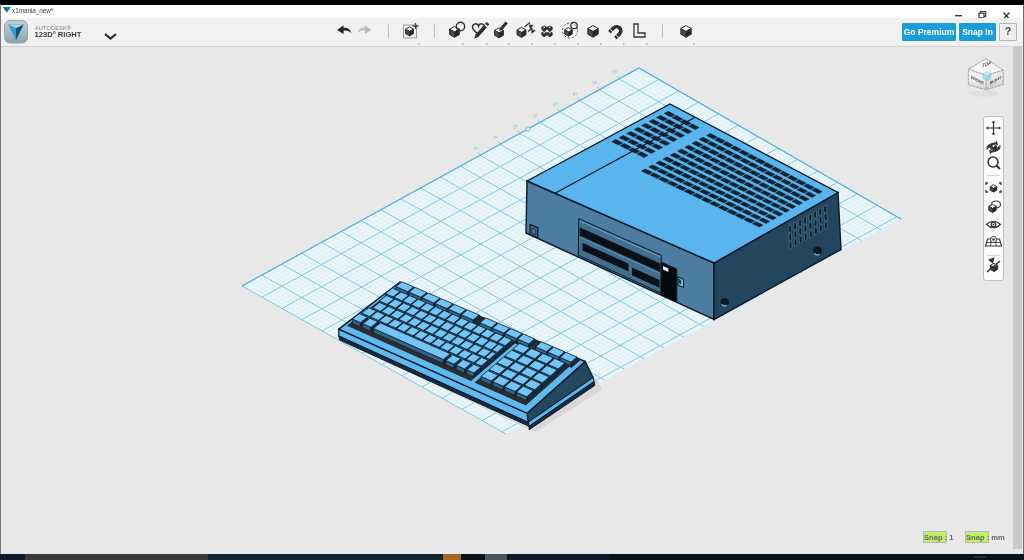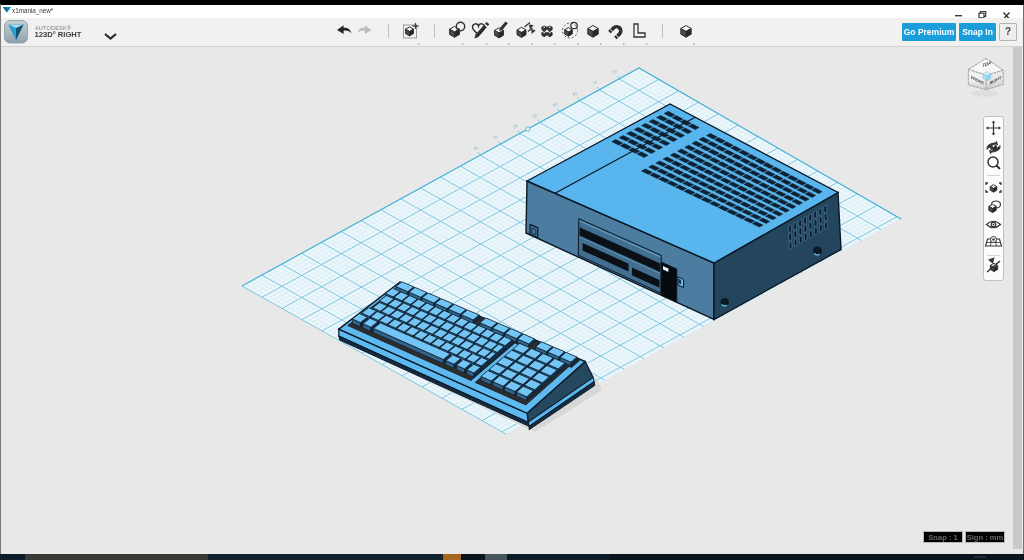--- a/index.html
+++ b/index.html
@@ -1,21 +1,21 @@
 <!DOCTYPE html>
 <html><head><meta charset="utf-8"><style>
 * { margin:0; padding:0; box-sizing:border-box; }
 body { width:1024px; height:560px; font-family:"Liberation Sans", sans-serif; overflow:hidden; background:#e8e8e8; position:relative; }
 #topstrip { position:absolute; left:0; top:0; width:1024px; height:4.5px; background:#000; z-index:7; }
 #titlebar { position:absolute; left:0; top:4px; width:1024px; height:14px; background:#fff; }
 #titlebar .t { position:absolute; left:12px; top:2.8px; font-size:6.3px; color:#3a3a3a; }
 #toolbar { position:absolute; left:0; top:18px; width:1024px; height:29px; background:#f1f1f0; border-bottom:1px solid #d2d2d2; }
 #canvas { position:absolute; left:0; top:47px; width:1024px; height:507px; background:#e8e8e8; }
 .btn { position:absolute; top:23px; z-index:6; height:18px; background:#1a9dd9; color:#fff; font-size:8.5px; font-weight:bold; text-align:center; line-height:18px; border-radius:1px; }
-#snapbox, #unitbox { position:absolute; top:531px; width:40px; height:12px; background:#000000; border:1px solid #b8b8b8; font-size:7.6px; color:#686868; font-weight:bold; text-align:center; line-height:11px; white-space:nowrap; z-index:6; }
+#snapbox, #unitbox { position:absolute; top:531px; width:24px; height:12px; background:#bef264; border:1px solid #b8b8b8; font-size:7.6px; color:#686868; font-weight:bold; text-align:center; line-height:11px; white-space:nowrap; z-index:6; }
 #taskbar { position:absolute; left:0; top:554px; width:1024px; height:6px; background:#0e1c2a; }
 #rpanel { position:absolute; left:1013px; top:47px; width:9px; height:502px; background:#c9c9c9; z-index:5; }
 #rptab { position:absolute; left:1013px; top:290px; width:7px; height:59px; background:#2095c8; border-radius:3px 0 0 3px; }
 #rborder { position:absolute; left:1022.5px; top:4px; width:1.5px; height:550px; background:#6e6e6e; z-index:6; }
 .wb { position:absolute; top:6px; width:13px; height:9px; }
 </style></head><body>
 <div id="canvas"></div>
 <svg id="scene" style="position:absolute;left:0;top:0;z-index:2" width="1024" height="560" viewBox="0 0 1024 560">
     <polygon points="639.0,68.0 901.0,219.0 506.0,434.0 242.0,286.0" fill="#edf6fa"></polygon>
     <path d="M635.0,70.2L897.0,221.2M631.1,72.4L893.1,223.3M627.1,74.5L889.1,225.4M623.1,76.7L885.2,227.6M615.2,81.1L877.3,231.9M611.2,83.3L873.4,234.1M607.2,85.4L869.4,236.2M603.3,87.6L865.5,238.3M595.3,92.0L857.5,242.7M591.4,94.2L853.6,244.8M587.4,96.3L849.6,246.9M583.4,98.5L845.7,249.1M575.5,102.9L837.8,253.4M571.5,105.1L833.9,255.6M567.5,107.2L829.9,257.7M563.6,109.4L826.0,259.9M555.6,113.8L818.0,264.1M551.7,116.0L814.1,266.3M547.7,118.1L810.1,268.4M543.7,120.3L806.2,270.6M535.8,124.7L798.3,274.9M531.8,126.9L794.4,277.1M527.8,129.0L790.4,279.2M523.9,131.2L786.5,281.4M515.9,135.6L778.5,285.6M512.0,137.8L774.6,287.8M508.0,139.9L770.6,289.9M504.0,142.1L766.7,292.1M496.1,146.5L758.8,296.4M492.1,148.7L754.9,298.6M488.1,150.8L750.9,300.7M484.2,153.0L747.0,302.9M476.2,157.4L739.0,307.1M472.3,159.6L735.1,309.3M468.3,161.7L731.1,311.4M464.3,163.9L727.2,313.6M456.4,168.3L719.3,317.9M452.4,170.5L715.4,320.1M448.4,172.6L711.4,322.2M444.5,174.8L707.5,324.4M436.5,179.2L699.5,328.6M432.6,181.4L695.6,330.8M428.6,183.5L691.6,332.9M424.6,185.7L687.7,335.1M416.7,190.1L679.8,339.4M412.7,192.3L675.9,341.5M408.7,194.4L671.9,343.7M404.8,196.6L668.0,345.9M396.8,201.0L660.0,350.1M392.9,203.2L656.1,352.3M388.9,205.3L652.1,354.4M384.9,207.5L648.2,356.6M377.0,211.9L640.3,360.9M373.0,214.1L636.3,363.1M369.0,216.2L632.4,365.2M365.1,218.4L628.5,367.4M357.1,222.8L620.5,371.6M353.2,225.0L616.6,373.8M349.2,227.1L612.7,375.9M345.2,229.3L608.7,378.1M337.3,233.7L600.8,382.4M333.3,235.9L596.8,384.6M329.3,238.0L592.9,386.7M325.4,240.2L589.0,388.9M317.4,244.6L581.0,393.1M313.5,246.8L577.1,395.3M309.5,248.9L573.2,397.4M305.5,251.1L569.2,399.6M297.6,255.5L561.3,403.9M293.6,257.7L557.4,406.1M289.6,259.8L553.4,408.2M285.7,262.0L549.5,410.4M277.7,266.4L541.5,414.6M273.8,268.6L537.6,416.8M269.8,270.7L533.6,419.0M265.8,272.9L529.7,421.1M257.9,277.3L521.8,425.4M253.9,279.5L517.9,427.5M249.9,281.6L513.9,429.7M246.0,283.8L509.9,431.9M643.0,70.3L246.0,288.2M646.9,72.6L250.0,290.5M650.9,74.9L254.0,292.7M654.9,77.2L258.0,295.0M662.8,81.7L266.0,299.5M666.8,84.0L270.0,301.7M670.8,86.3L274.0,303.9M674.7,88.6L278.0,306.2M682.7,93.2L286.0,310.7M686.6,95.5L290.0,312.9M690.6,97.7L294.0,315.2M694.6,100.0L298.0,317.4M702.5,104.6L306.0,321.9M706.5,106.9L310.0,324.1M710.5,109.2L314.0,326.4M714.4,111.5L318.0,328.6M722.4,116.0L326.0,333.1M726.3,118.3L330.0,335.3M730.3,120.6L334.0,337.6M734.3,122.9L338.0,339.8M742.2,127.5L346.0,344.3M746.2,129.8L350.0,346.5M750.2,132.1L354.0,348.8M754.1,134.3L358.0,351.0M762.1,138.9L366.0,355.5M766.0,141.2L370.0,357.8M770.0,143.5L374.0,360.0M774.0,145.8L378.0,362.2M781.9,150.4L386.0,366.7M785.9,152.7L390.0,369.0M789.8,154.9L394.0,371.2M793.8,157.2L398.0,373.5M801.8,161.8L406.0,377.9M805.7,164.1L410.0,380.2M809.7,166.4L414.0,382.4M813.7,168.7L418.0,384.7M821.6,173.2L426.0,389.2M825.6,175.5L430.0,391.4M829.5,177.8L434.0,393.6M833.5,180.1L438.0,395.9M841.5,184.7L446.0,400.4M845.4,187.0L450.0,402.6M849.4,189.3L454.0,404.8M853.4,191.5L458.0,407.1M861.3,196.1L466.0,411.6M865.3,198.4L470.0,413.8M869.2,200.7L474.0,416.1M873.2,203.0L478.0,418.3M881.2,207.6L486.0,422.8M885.1,209.8L490.0,425.0M889.1,212.1L494.0,427.3M893.1,214.4L498.0,429.5M901.0,219.0L506.0,434.0" stroke="#cdeaf4" stroke-width="0.5" fill="none"></path>
@@ -517,21 +517,21 @@
       <circle cx="10.5" cy="123.5" r="3" fill="#fff" stroke="#333" stroke-width="1"></circle>
       <circle cx="10.5" cy="123.5" r="1.2" fill="#333"></circle>
       <path d="M4 139.5 h13" stroke="#d5d5d5" stroke-width="1"></path>
       <polygon points="11.0,147.3 14.7,149.4 11.0,151.5 7.3,149.4" fill="#f2f2f2" stroke="#333" stroke-width="1.0" stroke-linejoin="miter"></polygon>
       <polygon points="7.3,149.4 11.0,151.5 11.0,155.5 7.3,153.4" fill="#4a4a4a" stroke="#333" stroke-width="1.0" stroke-linejoin="miter"></polygon>
       <polygon points="11.0,151.5 14.7,149.4 14.7,153.4 11.0,155.5" fill="#262626" stroke="#333" stroke-width="1.0" stroke-linejoin="miter"></polygon>
       <path d="M4 156 l13 -11 M6.5 144 l4 -1.5 l-1 4 z" stroke="#333" stroke-width="1.5" fill="#333"></path>
     </svg>
   </div>
 <div id="snapbox" style="left:923px">Snap : 1</div>
-<div id="unitbox" style="left:965px">Sign : mm</div>
+<div id="unitbox" style="left:965px">Snap : mm</div>
 <div id="taskbar">
  <div style="position:absolute;left:25px;top:0;width:183px;height:6px;background:#3a3936"></div>
  <div style="position:absolute;left:208px;top:0;width:235px;height:6px;background:#12222e"></div>
  <div style="position:absolute;left:443px;top:0;width:18px;height:6px;background:#a5661f"></div>
  <div style="position:absolute;left:461px;top:0;width:24px;height:6px;background:#0a141c"></div>
  <div style="position:absolute;left:485px;top:0;width:22px;height:6px;background:#47555c"></div>
  <div style="position:absolute;left:610px;top:0;width:414px;height:6px;background:#0a141f"></div>
  <div style="position:absolute;left:974px;top:2px;width:12px;height:2px;background:#202c38"></div>
 </div>
 

